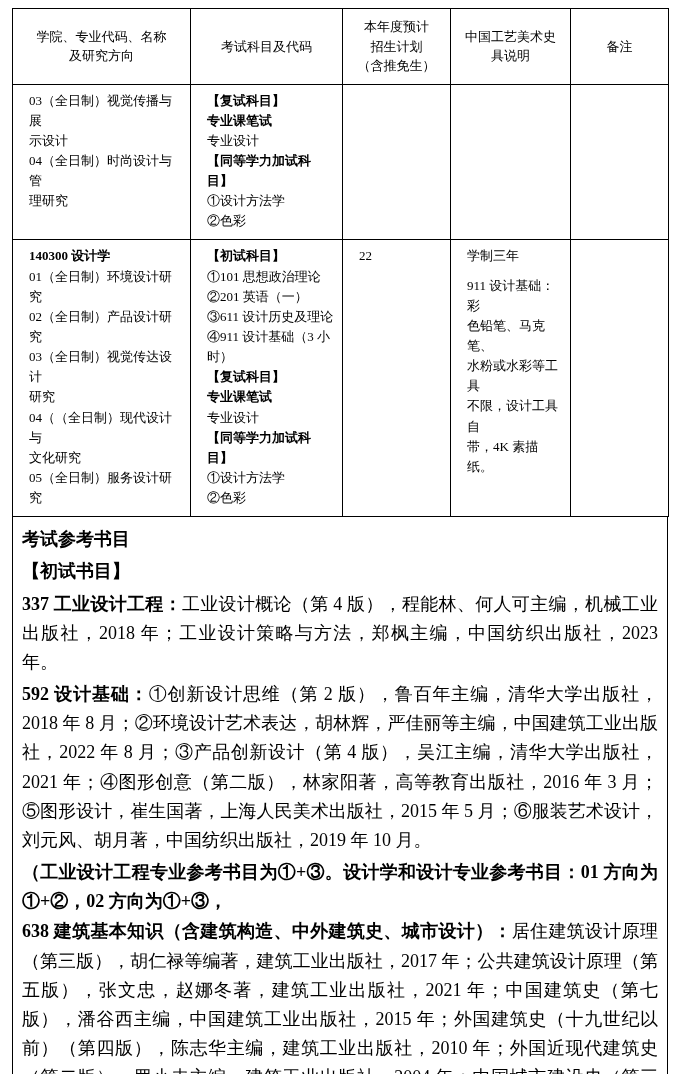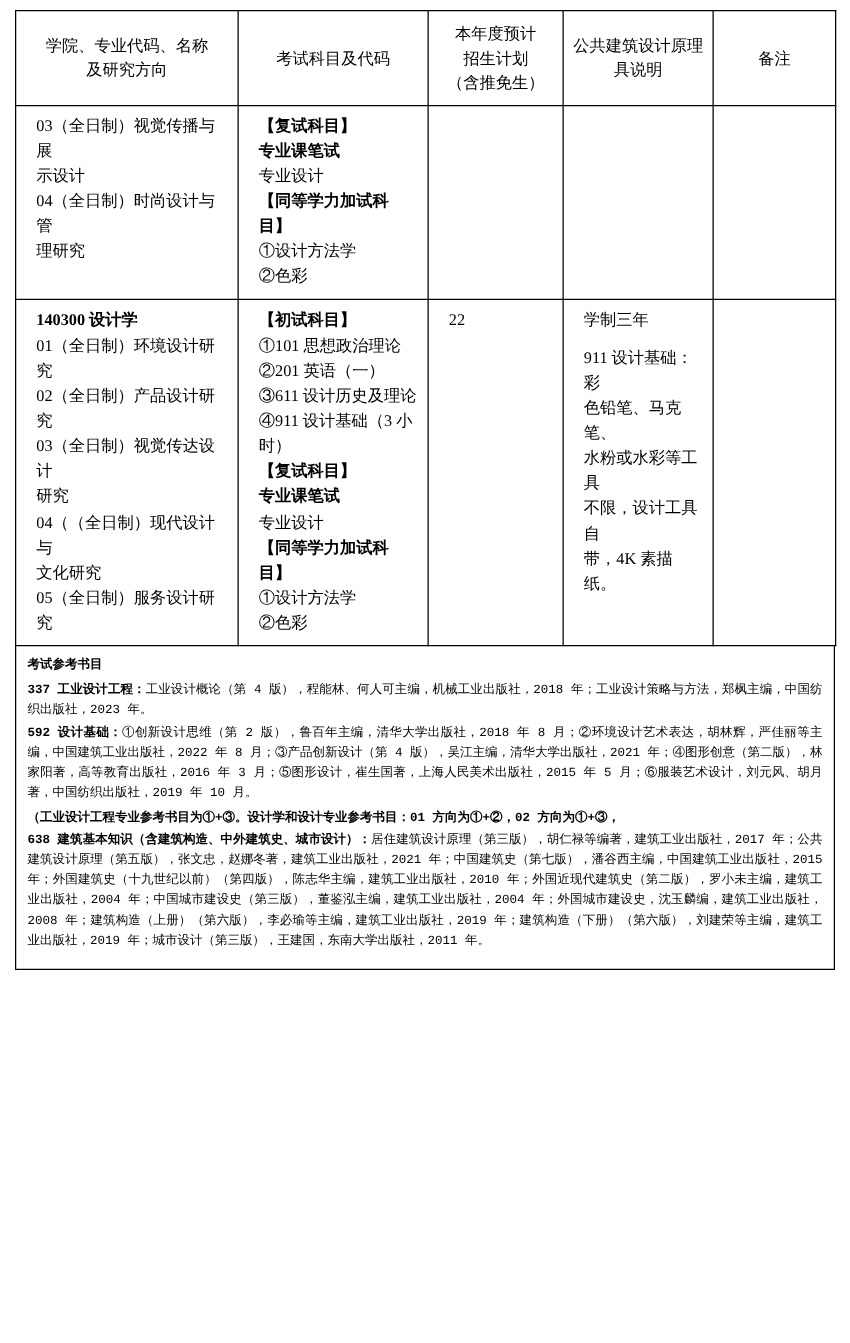--- a/index.html
+++ b/index.html
@@ -54,22 +54,21 @@
     width: 656px;
     border: 1px solid #000000;
     border-top: none;
     box-sizing: border-box;
     padding: 8px 9px 10px 9px;
   }
   .refbox p {
     margin: 0 0 3px 0;
     line-height: 1.62;
     text-align: justify;
-    font-size: 10px;
-    font-family: Liberation Mono, monospace;
+    font-size: 18px;
   }
   .refbox p.tight { margin-bottom: 1px; }
   .refbox .hd { font-weight: bold; }
   .sec-title {
     font-weight: bold;
     margin: 0 0 4px 0;
     font-size: 13px;
   }
   .note-strong { font-weight: bold; }
 </style>
@@ -94,21 +93,21 @@
         </td>
         <td>
           <span class="cellline">考试科目及代码</span>
         </td>
         <td>
           <span class="cellline">本年度预计</span>
           <span class="cellline">招生计划</span>
           <span class="cellline">（含推免生）</span>
         </td>
         <td>
-          <span class="cellline">公共建筑设计原理</span>
+          <span class="cellline">中国工艺美术史</span>
           <span class="cellline">具说明</span>
         </td>
         <td>
           <span class="cellline">备注</span>
         </td>
       </tr>
     </thead>
     <tbody>
 
       <tr>
@@ -165,20 +164,21 @@
           <span class="cellline">不限，设计工具自</span>
           <span class="cellline">带，4K 素描纸。</span>
         </td>
         <td></td>
       </tr>
     </tbody>
   </table>
 
   <div class="refbox">
     <p class="sec-title">考试参考书目</p>
+    <p class="sec-title">【初试书目】</p>
 
     <p>
       <span class="hd">337 工业设计工程：</span><span>工业设计概论（第 4 版），程能林、何人可主编，机械工业出版社，2018 年；工业设计策略与方法，郑枫主编，中国纺织出版社，2023 年。</span>
     </p>
 
     <p>
       <span class="hd">592 设计基础：</span><span>①创新设计思维（第 2 版），鲁百年主编，清华大学出版社，2018 年 8 月；②环境设计艺术表达，胡林辉，严佳丽等主编，中国建筑工业出版社，2022 年 8 月；③产品创新设计（第 4 版），吴江主编，清华大学出版社，2021 年；④图形创意（第二版），林家阳著，高等教育出版社，2016 年 3 月；⑤图形设计，崔生国著，上海人民美术出版社，2015 年 5 月；⑥服装艺术设计，刘元风、胡月著，中国纺织出版社，2019 年 10 月。</span>
     </p>
 
     <p class="note-strong tight">（工业设计工程专业参考书目为①+③。设计学和设计专业参考书目：01 方向为①+②，02 方向为①+③，</p>

